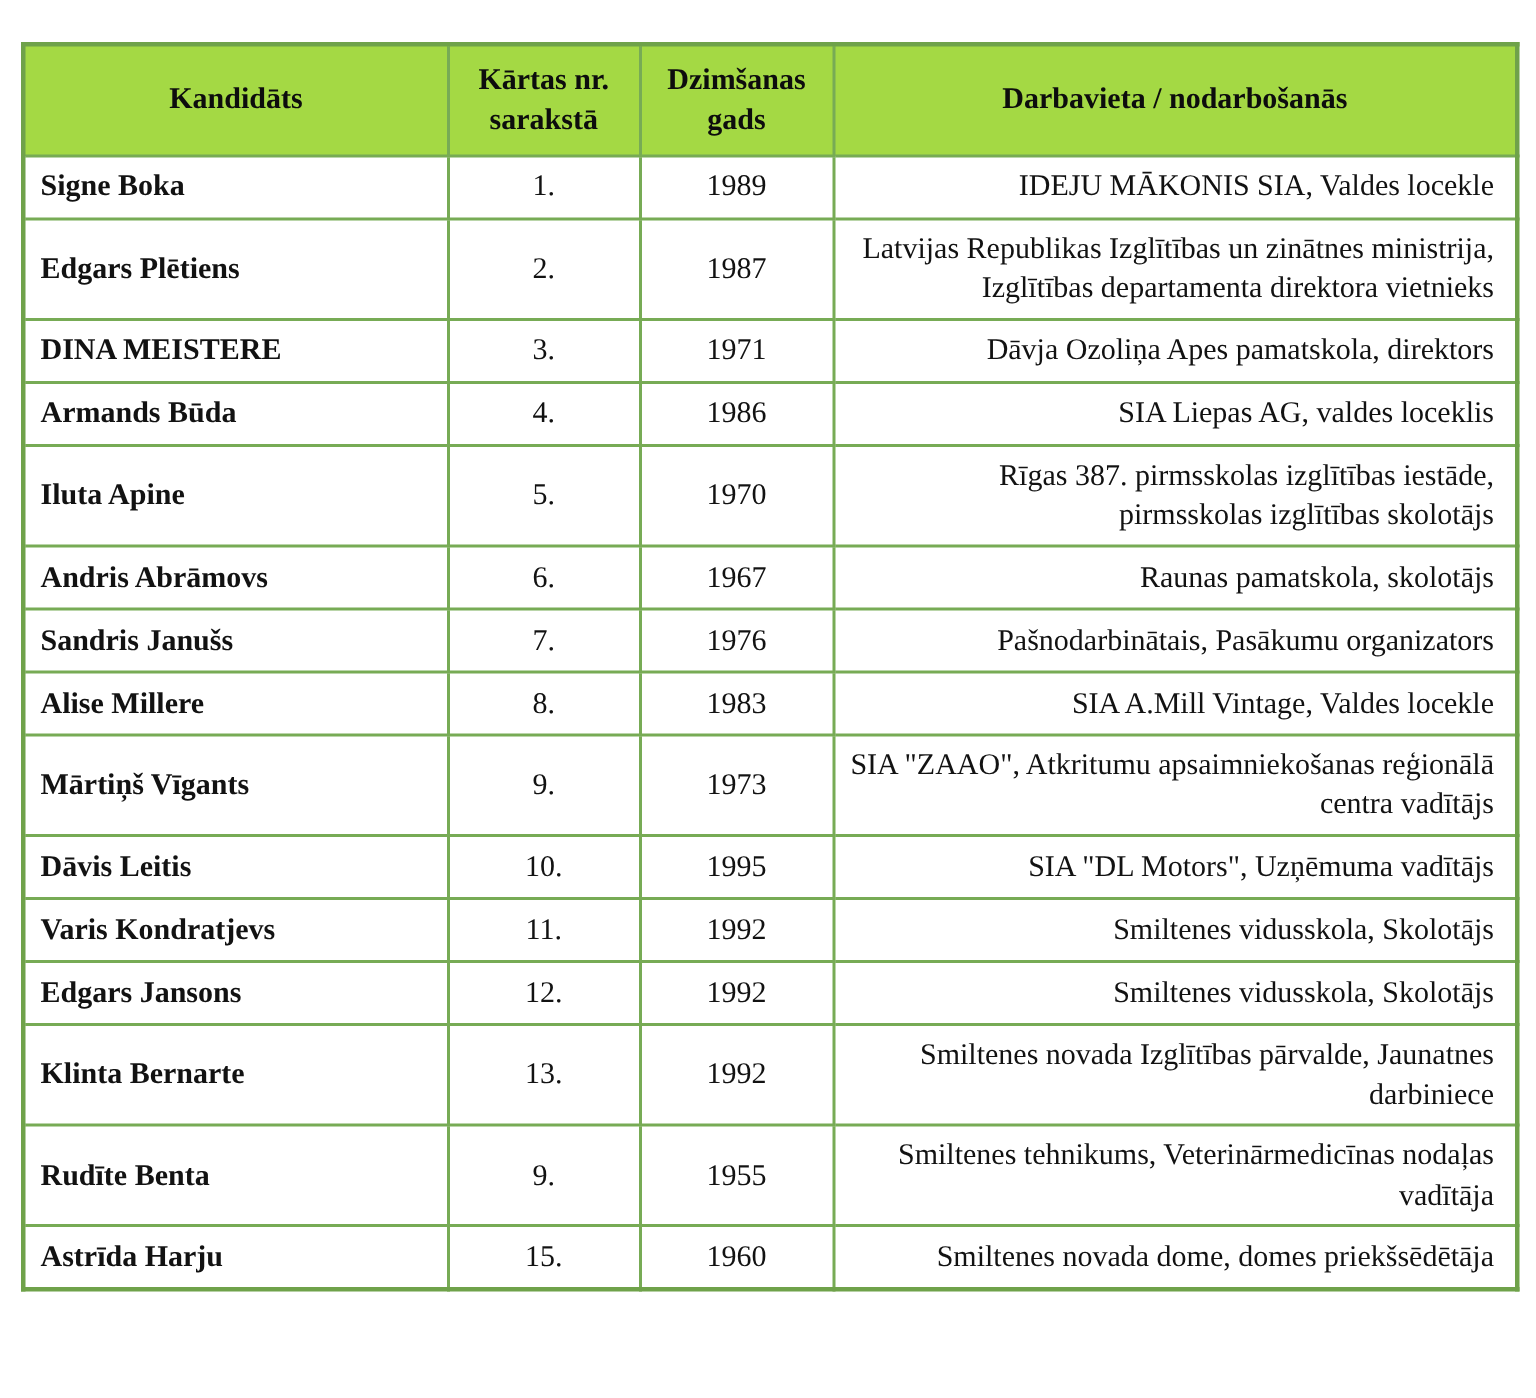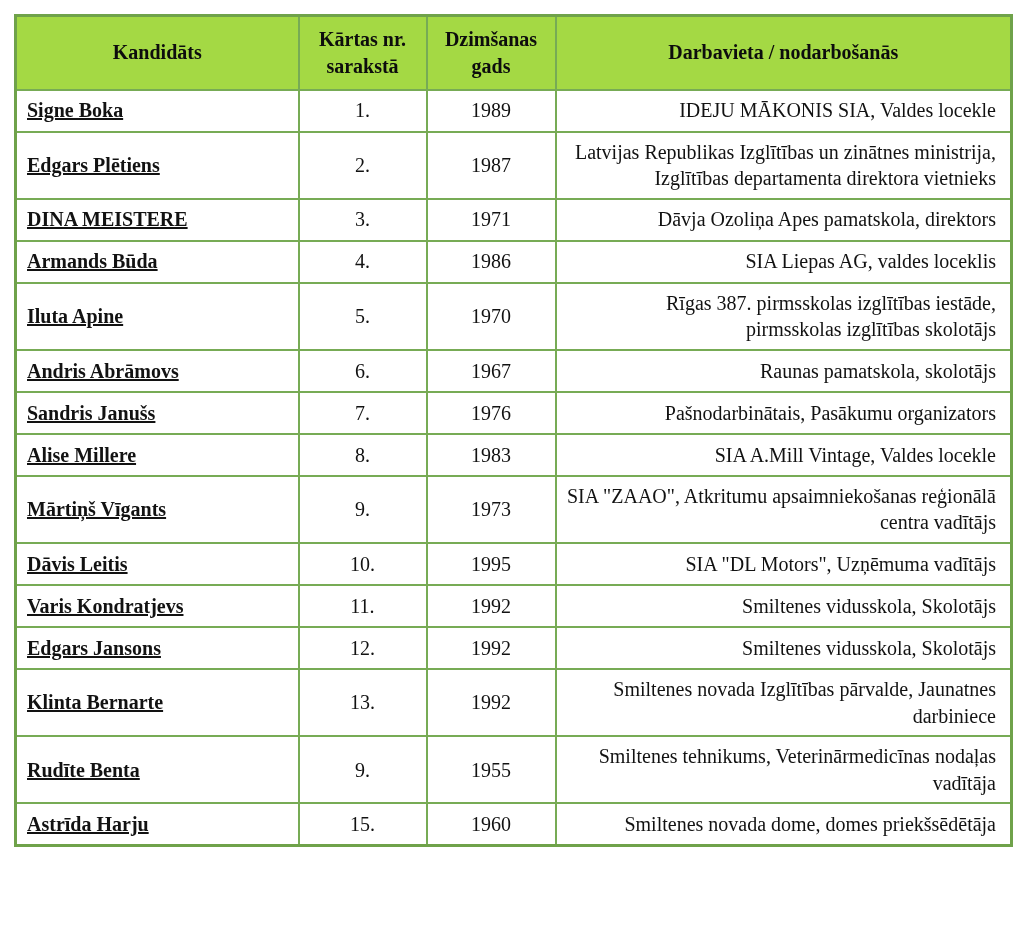--- a/index.html
+++ b/index.html
@@ -14,20 +14,21 @@
     height: 932px;
     box-sizing: border-box;
     padding: 14px 14px 0 14px;
     background: #ffffff;
   }
   table.candidates {
     border-collapse: collapse;
     table-layout: fixed;
     width: 996px;
     border: 3px solid #6fa24a;
+    margin-top: 14px;
   }
   col.c-name  { width: 283px; }
   col.c-order { width: 128px; }
   col.c-year  { width: 129px; }
   col.c-work  { width: 456px; }
   th, td {
     border: 2px solid #77ab55;
     font-size: 20px;
     line-height: 1.33;
     vertical-align: middle;
@@ -44,21 +45,20 @@
   }
   tbody td {
     background: #ffffff;
     height: 42px;
     padding: 6px 10px;
   }
   td.name {
     font-weight: bold;
     text-align: left;
     padding-left: 10px;
-    text-decoration: underline;
   }
   td.order, td.year {
     text-align: center;
   }
   td.work {
     text-align: right;
     padding-right: 14px;
   }
 </style>
 </head>

